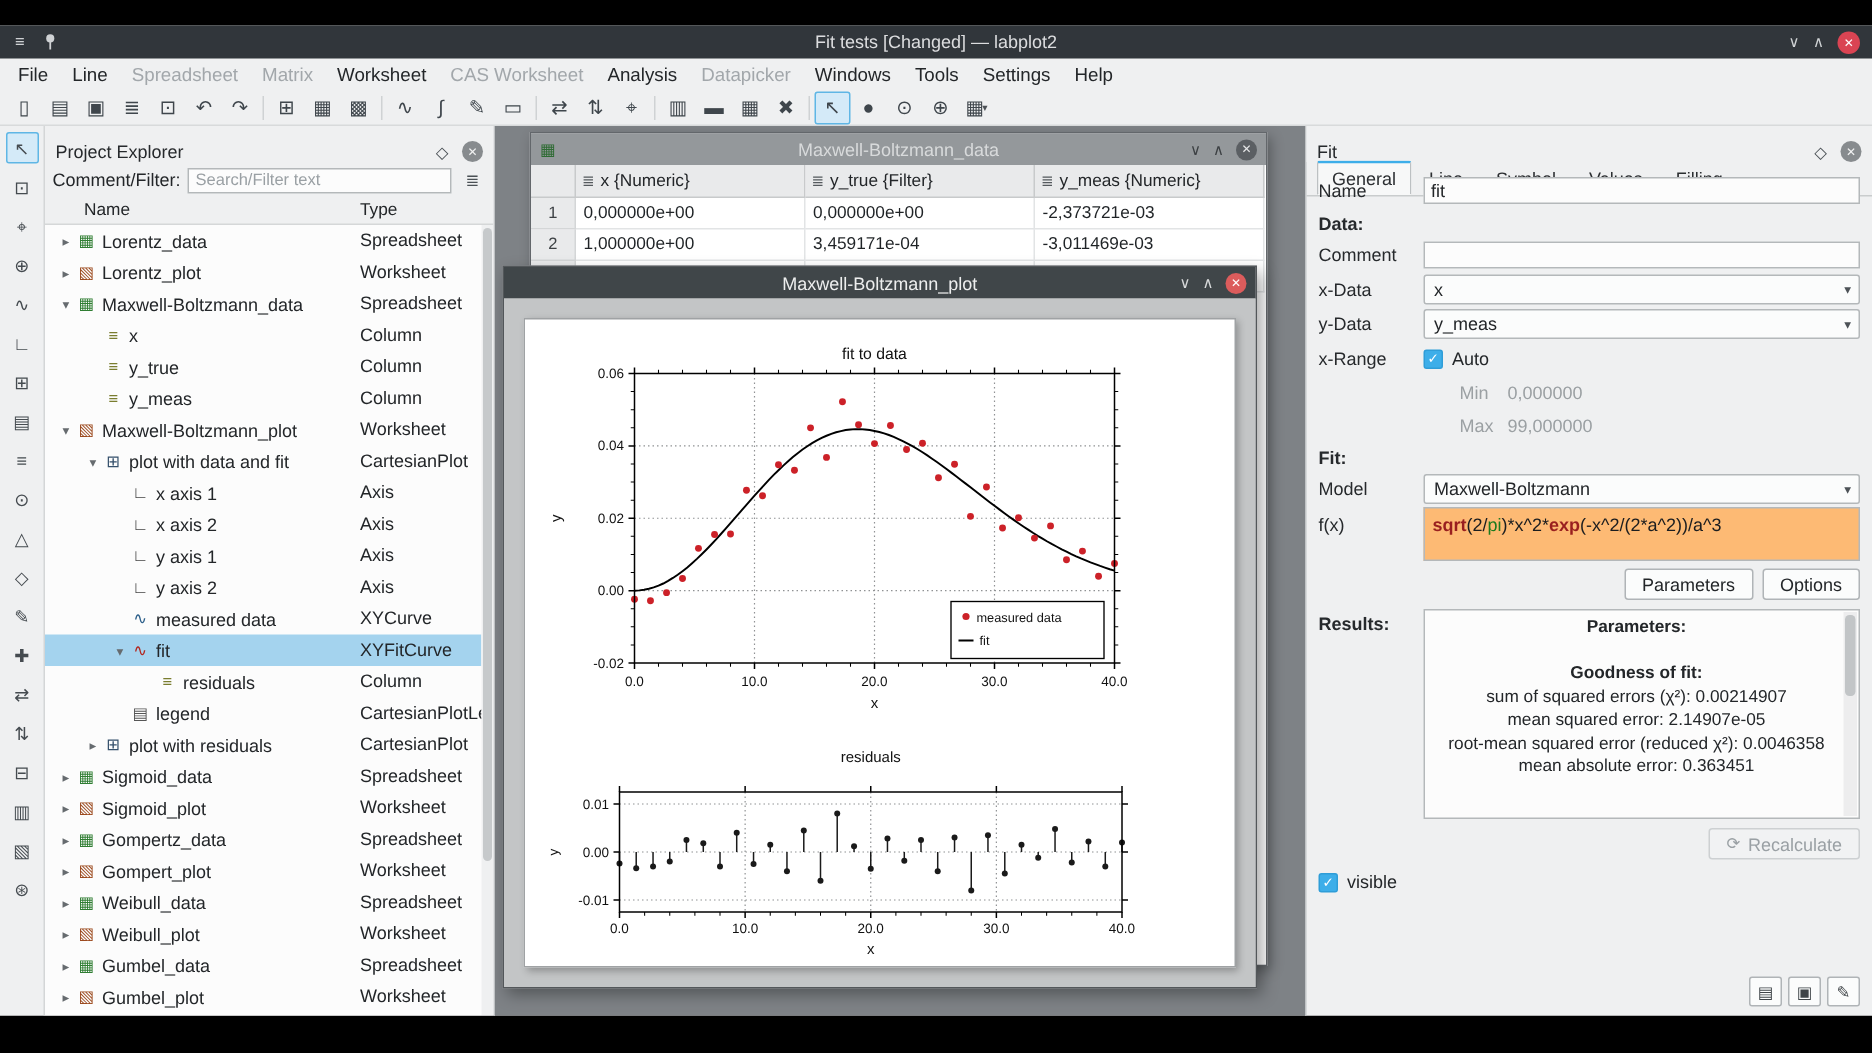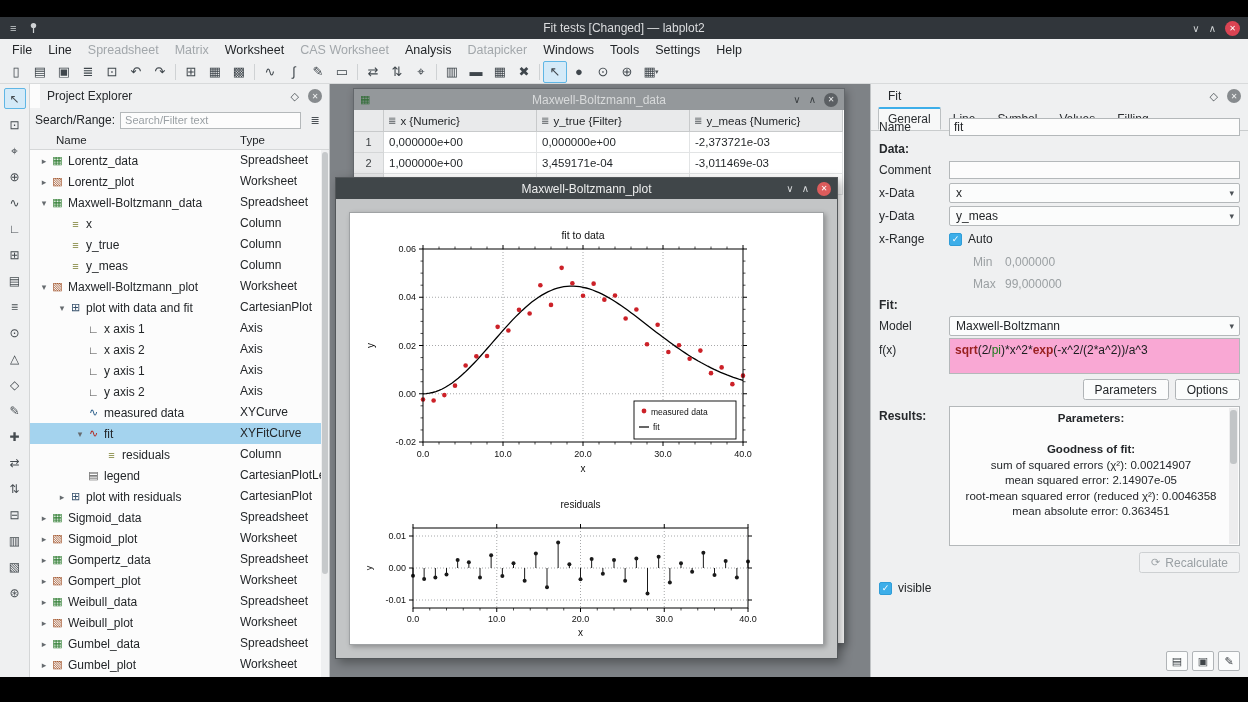--- a/index.html
+++ b/index.html
@@ -35,21 +35,21 @@
   .left-rail{position:absolute;left:0;top:0;bottom:0;width:30px;background:#eff0f1;
              border-right:1px solid #d4d6d7;display:flex;flex-direction:column;align-items:center;
              padding-top:4px;gap:5px;overflow:hidden;}
   .rail-btn{width:22px;height:21px;display:flex;align-items:center;justify-content:center;
             font-size:12px;color:#454b50;border:1px solid transparent;border-radius:2px;flex:none;}
   .rail-btn.active{background:#d4eaf8;border-color:#5fb6e5;}
 
   
   .project-dock{position:absolute;left:30px;top:0;bottom:0;width:300px;background:#fcfcfc;
                 border-right:1px solid #bfc2c4;overflow:hidden;}
-  .dock-header{height:24px;background:#eff0f1;display:flex;align-items:center;padding:0 7px;margin-left:10px;}
+  .dock-header{height:24px;background:#eff0f1;display:flex;align-items:flex-end;padding:0 7px;}
   .dock-title{font-size:12px;color:#26292c;}
   .dock-spacer{flex:1;}
   .dock-float{color:#4a5055;font-size:11px;margin-right:9px;}
   .dock-close{width:14px;height:14px;border-radius:50%;background:#878b8e;color:#f2f3f3;font-size:8px;
               display:flex;align-items:center;justify-content:center;}
   .filter-row{height:24px;display:flex;align-items:center;background:#eff0f1;padding:0 5px;gap:5px;}
   .filter-label{font-size:12px;flex:none;}
   .filter-input{flex:1;height:17px;border:1px solid #b4b8ba;background:#fcfcfc;font-size:11px;
                 padding:0 4px;color:#232629;font-family:inherit;min-width:0;}
   .filter-input::placeholder{color:#9aa0a4;}
@@ -121,21 +121,21 @@
   .ffield{flex:1;display:flex;align-items:center;min-width:0;}
   input.text{width:100%;height:18px;border:1px solid #b4b8ba;background:#fcfcfc;font-size:12px;
              padding:0 4px;font-family:inherit;color:#232629;}
   .combo{width:100%;height:20px;border:1px solid #b4b8ba;border-radius:2px;background:#fbfcfc;
          display:flex;align-items:center;padding-left:6px;}
   .combo .arrow{margin-left:auto;padding:0 5px;color:#4d5257;font-size:9px;}
   .checkbox{width:13px;height:13px;border-radius:2px;background:#3daee9;border:1px solid #2f9dd8;
             color:#fff;font-size:9px;line-height:11px;text-align:center;margin-right:6px;flex:none;}
   .sub-label{width:32px;color:#9ba0a3;flex:none;margin-left:24px;}
   .sub-value{color:#9ba0a3;}
-  .formula{flex:1;min-height:36px;border:1px solid #b4b8ba;background:#f9a8d4;padding:4px 5px;
+  .formula{flex:1;min-height:36px;border:1px solid #b4b8ba;background:#fdba74;padding:4px 5px;
            font-size:12px;line-height:14px;word-break:break-all;}
   .seg-func{color:#991f1f;font-weight:bold;}
   .seg-const{color:#1d7a1d;}
   .seg-plain{color:#1b1d1f;}
   .btnrow{display:flex;justify-content:flex-end;gap:6px;margin:5px 0 6px;}
   .btn{height:21px;padding:0 11px;border:1px solid #b0b4b7;border-radius:2.5px;background:#fbfcfc;
        font-size:12px;display:flex;align-items:center;color:#232629;}
   .btn.disabled{color:#9aa0a4;background:#f1f2f3;border-color:#cdd0d2;}
   .btn .bicon{margin-right:5px;font-size:11px;}
   .frow-top{align-items:flex-start;}
@@ -341,21 +341,21 @@
         </div>
 
       <div class="project-dock">
         <div class="dock-header">
           <span class="dock-title">Project Explorer</span>
           <span class="dock-spacer"></span>
           <span class="dock-float">◇</span>
           <span class="dock-close">✕</span>
         </div>
         <div class="filter-row">
-          <span class="filter-label">Search/Range:</span>
+          <span class="filter-label">Comment/Filter:</span>
           <input class="filter-input" placeholder="Search/Filter text" style="">
           <span class="filter-btn">≣</span>
         </div>
         <div class="tree-header">
           <span class="th-name">Name</span>
           <span class="th-type">Type</span>
         </div>
         <div class="tree" id="tree">
             <div class="tree-row" style="padding-left: 8px;">
               <div class="tw-arrow">▸</div>

